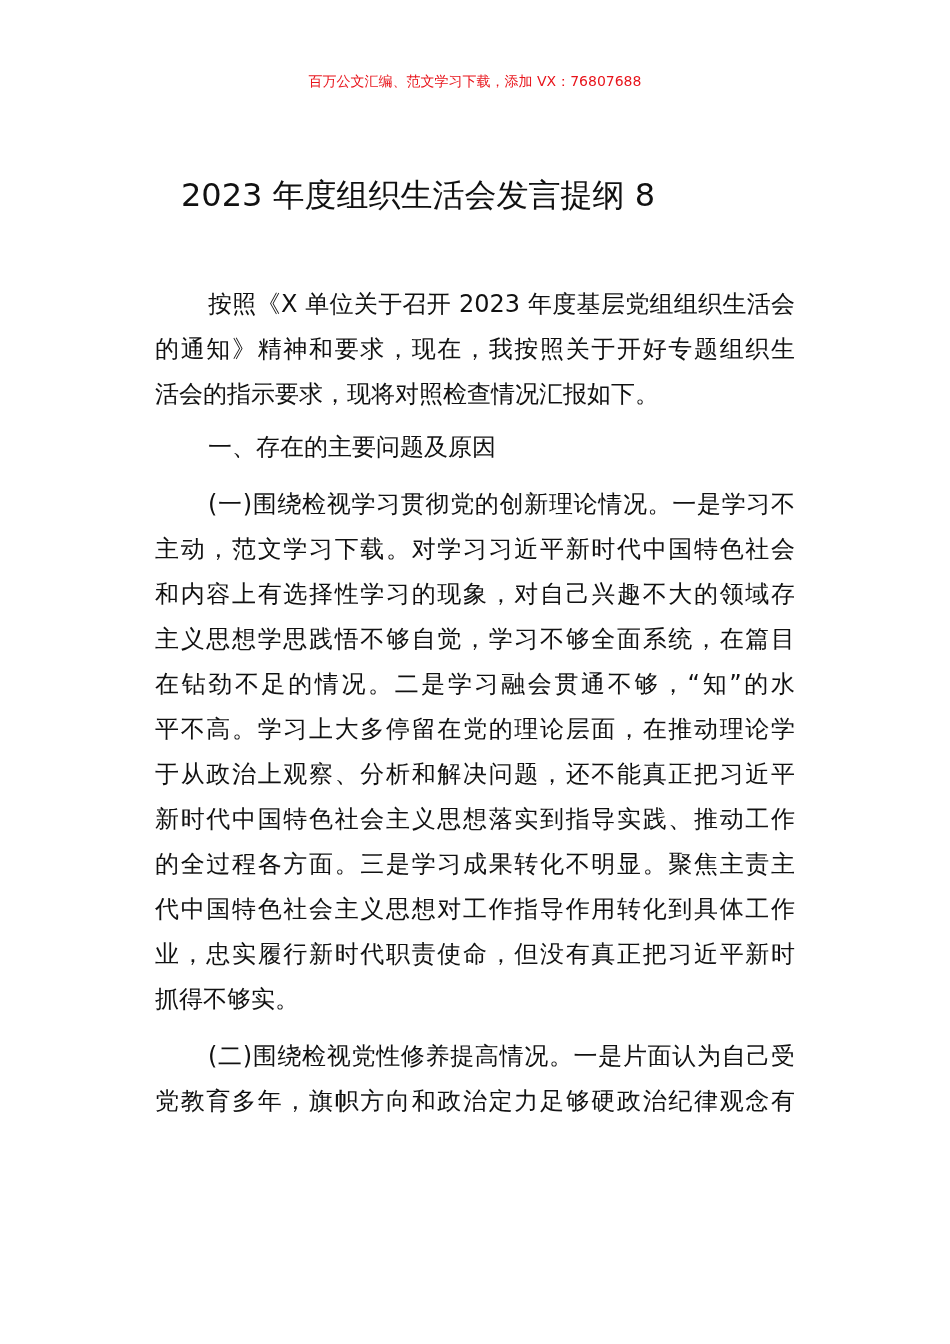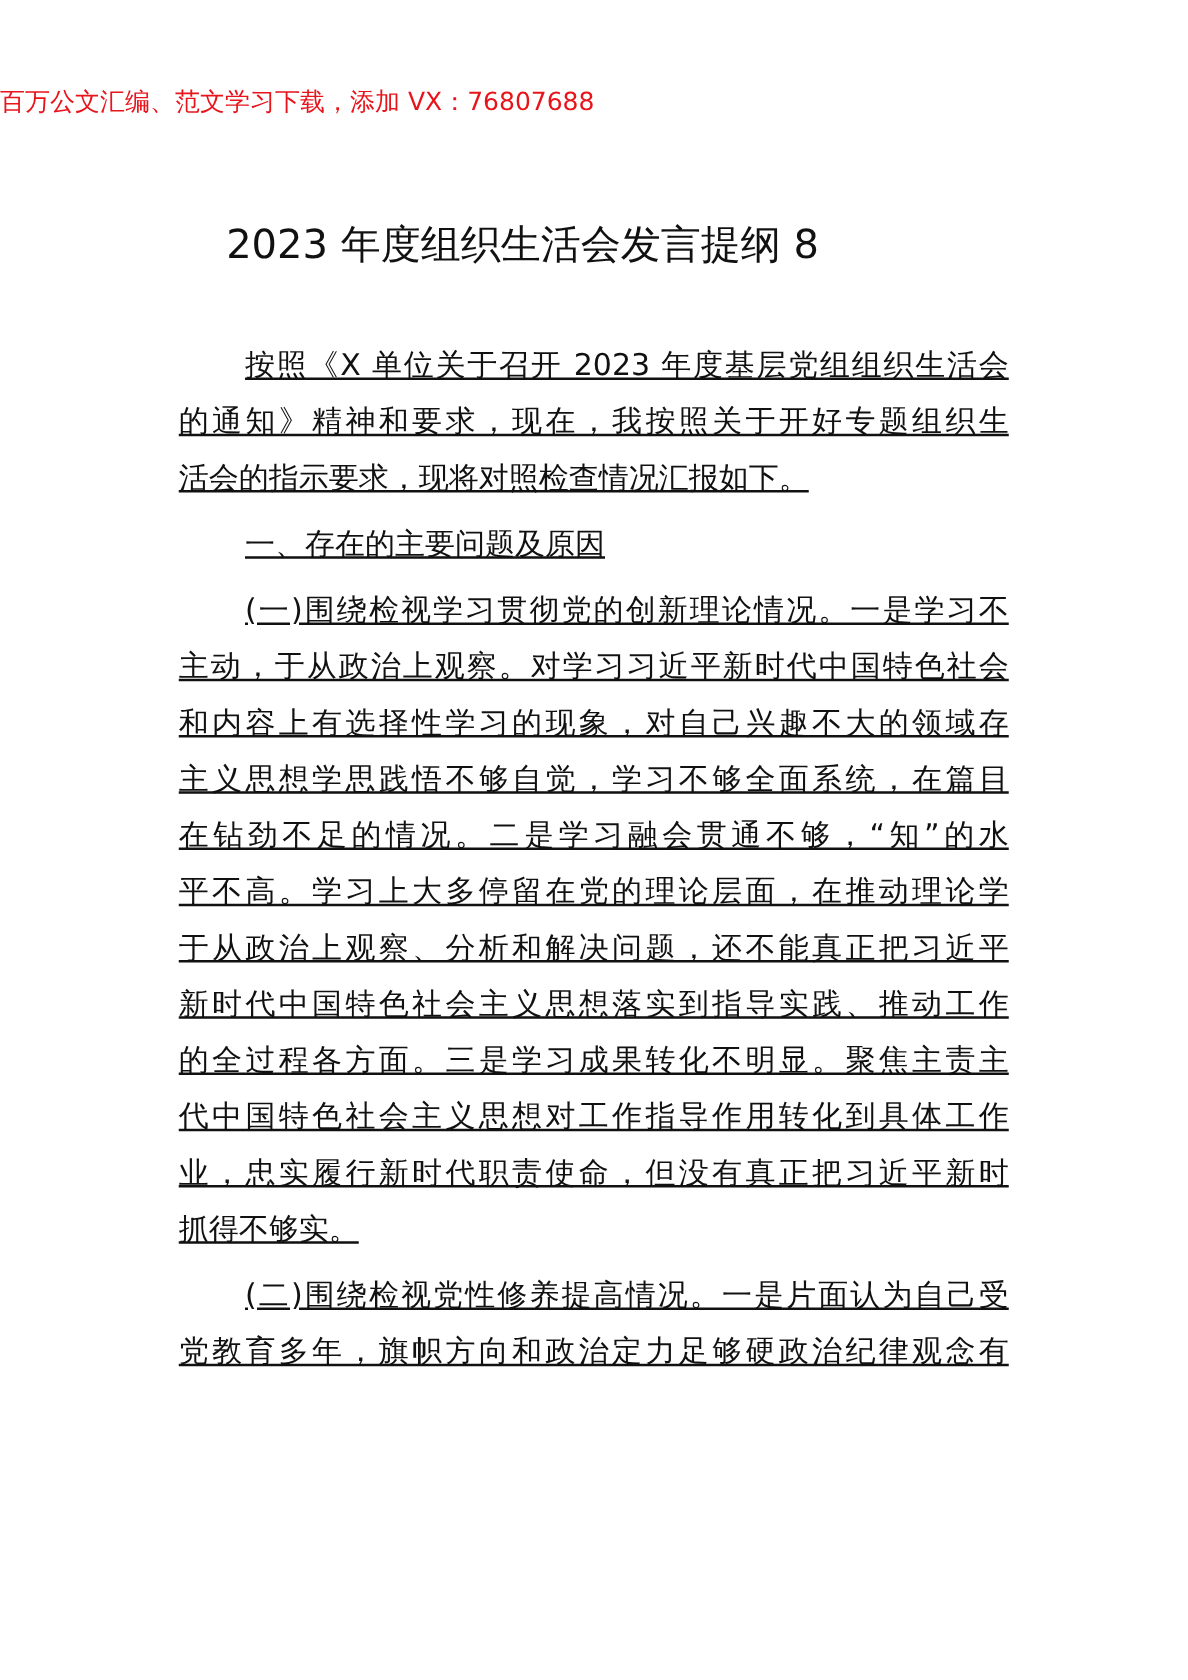--- a/index.html
+++ b/index.html
@@ -20,21 +20,22 @@
       left: 0; top: 0;
       width: 950px;
       height: 1344px;
       background: #ffffff;
     }
     .watermark {
       position: absolute;
       top: 68px;
       left: 0;
       width: 950px;
-      font-size: 20px;
+      text-align: center;
+      font-size: 14px;
       line-height: 26px;
       color: #e8141b;
       white-space: nowrap;
     }
     .doc-title {
       position: absolute;
       top: 172px;
       left: 0;
       width: 836px;
       text-align: center;
@@ -43,22 +44,21 @@
       color: #111111;
       white-space: nowrap;
     }
     .body-text {
       position: absolute;
       left: 143px;
       top: 270px;
       width: 664px;
     }
     .para {
-      margin: 0;
-      text-decoration: underline;
+      margin: 12px;
     }
     .line {
       display: block;
       height: 45px;
       line-height: 45px;
       font-size: 24px;
       white-space: nowrap;
       text-align: justify;
       text-align-last: justify;
       color: #111111;
@@ -89,21 +89,21 @@
       <span class="line">的通知》精神和要求，现在，我按照关于开好专题组织生</span>
       <span class="line last">活会的指示要求，现将对照检查情况汇报如下。</span>
     </div>
 
     <div class="para" style="margin-top:8px;margin-bottom:8px;">
       <span class="line first heading-line">一、存在的主要问题及原因</span>
     </div>
 
     <div class="para" style="margin-bottom:8px;">
       <span class="line first">(一)围绕检视学习贯彻党的创新理论情况。一是学习不</span>
-      <span class="line">主动，于从政治上观察。对学习习近平新时代中国特色社会</span>
+      <span class="line">主动，范文学习下载。对学习习近平新时代中国特色社会</span>
       <span class="line">和内容上有选择性学习的现象，对自己兴趣不大的领域存</span>
       <span class="line">主义思想学思践悟不够自觉，学习不够全面系统，在篇目</span>
       <span class="line">在钻劲不足的情况。二是学习融会贯通不够，“知”的水</span>
       <span class="line">平不高。学习上大多停留在党的理论层面，在推动理论学</span>
       <span class="line">于从政治上观察、分析和解决问题，还不能真正把习近平</span>
       <span class="line">新时代中国特色社会主义思想落实到指导实践、推动工作</span>
       <span class="line">的全过程各方面。三是学习成果转化不明显。聚焦主责主</span>
       <span class="line">代中国特色社会主义思想对工作指导作用转化到具体工作</span>
       <span class="line">业，忠实履行新时代职责使命，但没有真正把习近平新时</span>
       <span class="line last">抓得不够实。</span>

